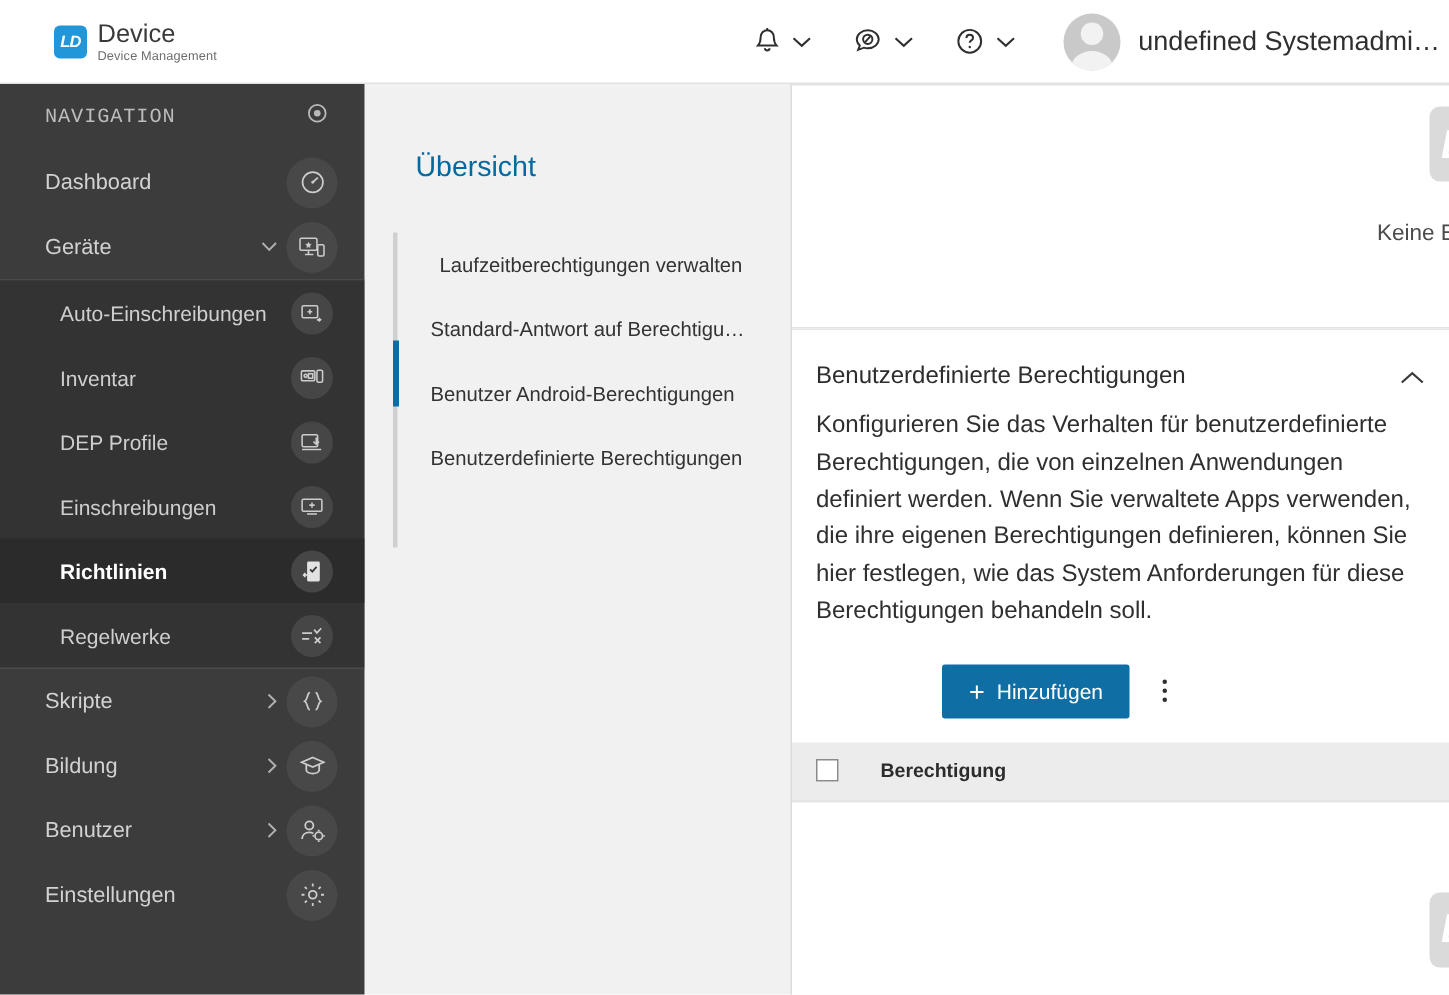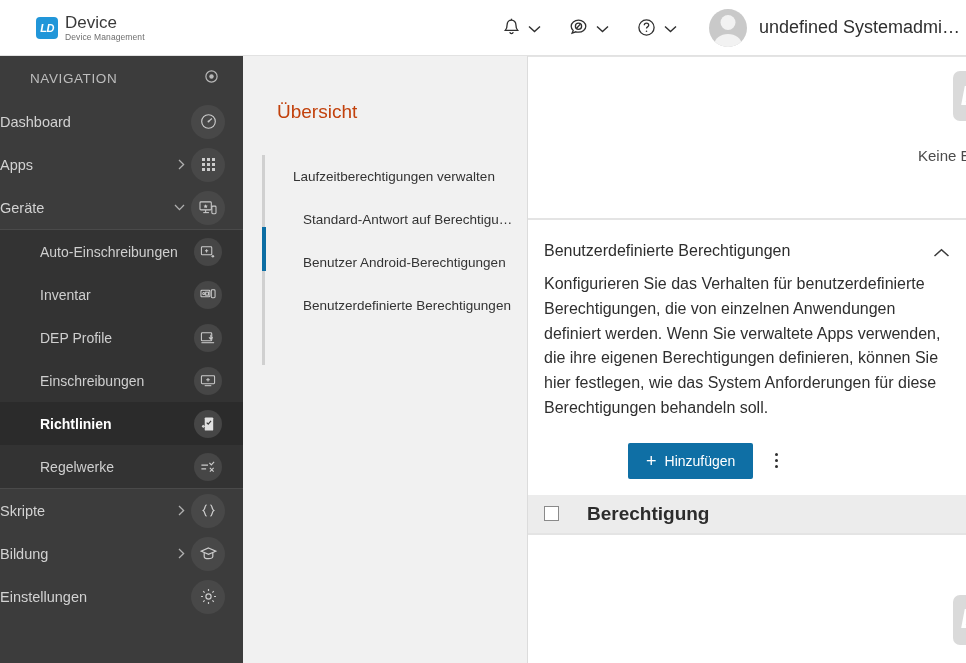--- a/index.html
+++ b/index.html
@@ -63,29 +63,29 @@
     position: absolute; left: 0; top: 56px;
     width: 243px; height: 607px;
     background: #3c3c3c;
     overflow: hidden;
     z-index: 4;
   }
   .nav-head {
     height: 44px; display: flex; align-items: center;
     padding: 0 0 0 30px; position: relative;
   }
-  .nav-head-label { font-size: 13.5px; color: #bdbdbd; letter-spacing: .6px; }
+  .nav-head-label { font-size: 13.5px; color: #bdbdbd; letter-spacing: .6px; font-family: Liberation Mono, monospace; }
   .nav-head-dot { position: absolute; right: 25px; top: 50%; transform: translateY(-50%); }
 
   .nav-item {
     height: 43px; display: flex; align-items: center;
     position: relative; cursor: pointer; color: #d2d2d2;
   }
   .nav-item .label { font-size: 14.5px; }
-  .nav-item.lvl1 .label { }
+  .nav-item.lvl1 .label { padding-left: 30px; }
   .nav-item.lvl2 .label { padding-left: 40px; font-size: 14px; color: #cfcfcf; }
   .nav-item .arrow {
     position: absolute; right: 58px; color: #b0b0b0; font-size: 11px;
     display: flex; align-items: center;
   }
   .nav-badge {
     position: absolute; right: 18px; top: 50%; transform: translateY(-50%);
     width: 34px; height: 34px; border-radius: 50%;
     background: #484848;
     display: flex; align-items: center; justify-content: center;
@@ -101,38 +101,38 @@
 
   
   .toc {
     position: absolute; left: 243px; top: 56px;
     width: 285px; height: 607px;
     background: #f1f1f1;
     border-right: 1px solid #dcdcdc;
     z-index: 2;
   }
   .toc-title {
-    font-size: 19px; color: #c2410c;
+    font-size: 19px; color: #0369a1;
     padding: 45px 0 0 34px;
   }
   .toc-list { position: relative; margin-top: 32px; }
   .toc-rail {
     position: absolute; left: 19px; top: 0; width: 3px;
     height: 210px; background: #d0d0d0;
   }
   .toc-rail-active {
     position: absolute; left: 19px; width: 4px;
     top: 72px; height: 44px; background: #0c6ea4;
   }
   .toc-entry {
     height: 43px; display: flex; align-items: center;
     font-size: 13.5px; color: #333333; cursor: pointer;
   }
   .toc-entry.indent0 { padding-left: 50px; }
-  .toc-entry.indent1 { padding-left: 60px; }
+  .toc-entry.indent1 { padding-left: 44px; }
 
   
   .main {
     position: absolute; left: 528px; top: 56px;
     width: 438px; height: 607px;
     background: #f7f7f7;
     overflow: hidden;
     z-index: 1;
   }
   .card {
@@ -188,21 +188,21 @@
 
   .table-head {
     background: #ececec;
     height: 38px; display: flex; align-items: center;
     padding-left: 16px; gap: 28px;
   }
   .tbl-checkbox {
     width: 15px; height: 15px; border: 1px solid #8a8a8a;
     background: #ffffff; cursor: pointer; flex: none;
   }
-  .tbl-col { font-size: 19px; font-weight: bold; color: #2c2c2c; }
+  .tbl-col { font-size: 13px; font-weight: bold; color: #2c2c2c; }
 
   .card-bottom { height: 206px; position: relative; }
   .card-bottom .empty-inner {
     position: absolute; left: 390px; top: 60px;
     display: flex; flex-direction: column; align-items: center;
   }
   .hscroll {
     position: absolute; left: 12px; bottom: 32px;
     width: 222px; height: 4px; background: #8d8d8d; border-radius: 2px;
     cursor: pointer;
@@ -293,41 +293,20 @@
     <span class="label">Dashboard</span>
     <span class="nav-badge">
       <svg width="17" height="17" viewBox="0 0 18 18" fill="none" stroke="#cccccc" stroke-width="1.2">
         <circle cx="9" cy="9" r="7.2"></circle>
           <path d="M9 9 L12.6 5.8"></path>
           <circle cx="9" cy="9" r="1" fill="#cccccc" stroke="none"></circle>
       </svg>
     </span>
   </div>
 
-  <div class="nav-item lvl1">
-    <span class="label">Apps</span>
-    <span class="arrow">
-      <svg width="7" height="11" viewBox="0 0 7 11" fill="none" stroke="#b0b0b0" stroke-width="1.3">
-          <path d="M1 1 L5.6 5.5 L1 10"></path>
-        </svg>
-    </span>
-    <span class="nav-badge">
-      <svg width="15" height="15" viewBox="0 0 15 15" fill="#cccccc">
-        <rect x="1" y="1" width="3" height="3"></rect>
-          <rect x="6" y="1" width="3" height="3"></rect>
-          <rect x="11" y="1" width="3" height="3"></rect>
-        <rect x="1" y="6" width="3" height="3"></rect>
-          <rect x="6" y="6" width="3" height="3"></rect>
-          <rect x="11" y="6" width="3" height="3"></rect>
-        <rect x="1" y="11" width="3" height="3"></rect>
-          <rect x="6" y="11" width="3" height="3"></rect>
-          <rect x="11" y="11" width="3" height="3"></rect>
-      </svg>
-    </span>
-  </div>
 
   <div class="nav-item lvl1">
     <span class="label">Geräte</span>
     <span class="arrow">
       <svg width="11" height="7" viewBox="0 0 11 7" fill="none" stroke="#b0b0b0" stroke-width="1.3">
           <path d="M1 1 L5.5 5.6 L10 1"></path>
         </svg>
     </span>
     <span class="nav-badge">
       <svg width="18" height="16" viewBox="0 0 19 17" fill="none" stroke="#cccccc" stroke-width="1.1">
@@ -437,20 +416,36 @@
         </svg>
     </span>
     <span class="nav-badge">
       <svg width="17" height="15" viewBox="0 0 17 15" fill="none" stroke="#cccccc" stroke-width="1.2">
         <path d="M8.5 2 L15.8 5.2 L8.5 8.4 L1.2 5.2 Z"></path>
         <path d="M4.2 6.8 v3.6 c0 1.3 1.9 2.3 4.3 2.3 s4.3-1 4.3-2.3 V6.8"></path>
       </svg>
     </span>
   </div>
 
+  <div class="nav-item lvl1">
+    <span class="label">Benutzer</span>
+    <span class="arrow">
+      <svg width="7" height="11" viewBox="0 0 7 11" fill="none" stroke="#b0b0b0" stroke-width="1.3">
+          <path d="M1 1 L5.6 5.5 L1 10"></path>
+        </svg>
+    </span>
+    <span class="nav-badge">
+      <svg width="17" height="16" viewBox="0 0 17 16" fill="none" stroke="#cccccc" stroke-width="1.2">
+        <circle cx="6.2" cy="4.3" r="2.7"></circle>
+        <path d="M1.4 13.4 c0-2.8 2.1-4.5 4.8-4.5 1 0 1.9.2 2.7.7"></path>
+        <circle cx="12.5" cy="11.3" r="2.5"></circle>
+        <path d="M12.5 8.2 v-1 M12.5 15.4 v-1 M15.6 11.3 h1 M8.4 11.3 h1"></path>
+      </svg>
+    </span>
+  </div>
 
   <div class="nav-item lvl1">
     <span class="label">Einstellungen</span>
     <span class="nav-badge">
       <svg width="17" height="17" viewBox="0 0 17 17" fill="none" stroke="#cccccc" stroke-width="1.2">
         <circle cx="8.5" cy="8.5" r="2.6"></circle>
         <path d="M8.5 1 v2 M8.5 14 v2 M1 8.5 h2 M14 8.5 h2 M3.2 3.2 l1.4 1.4 M12.4 12.4 l1.4 1.4 M13.8 3.2 l-1.4 1.4 M4.6 12.4 l-1.4 1.4"></path>
       </svg>
     </span>
   </div>

